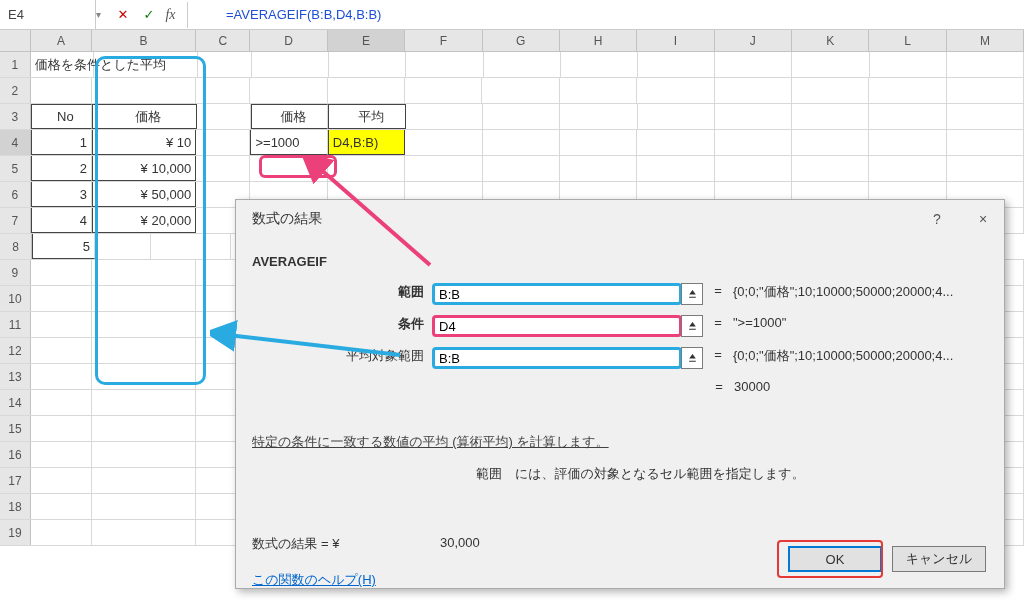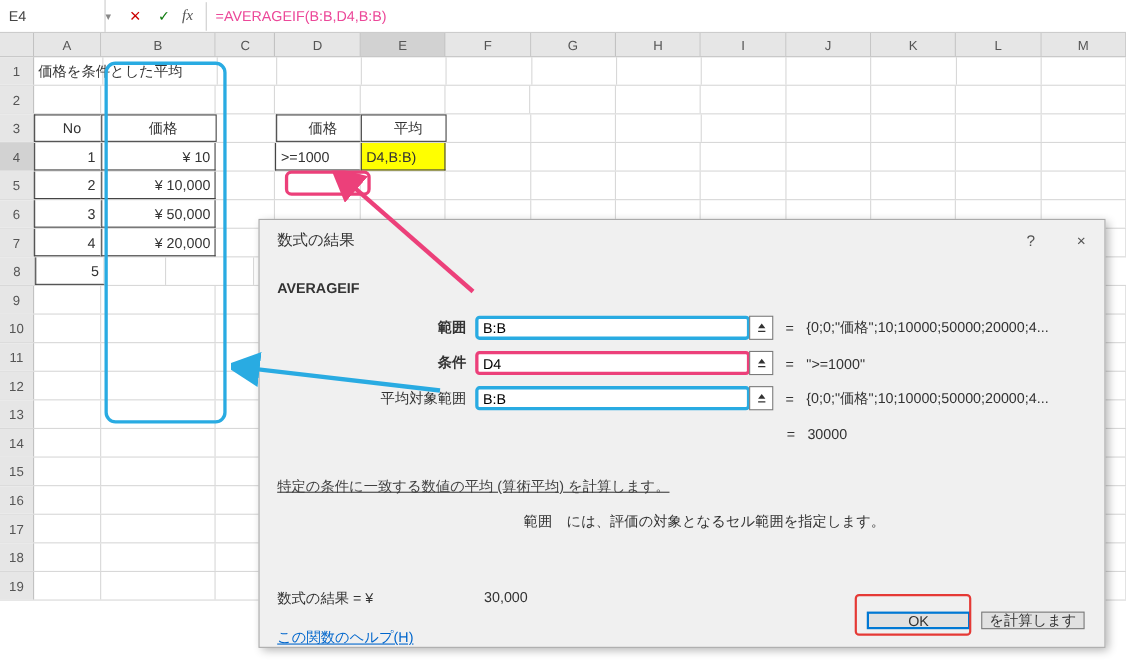--- a/index.html
+++ b/index.html
@@ -7,21 +7,21 @@
   
   
   .formula-bar { display: flex; align-items: center; height: 30px; border-bottom: 1px solid #ccc; background: #fff; }
   .name-box { width: 96px; padding: 0 8px; border-right: 1px solid #ccc; font-size: 13px; color: #444; height: 100%; display: flex; align-items: center; }
   .name-box-arrow { width: 14px; font-size: 10px; color: #888; padding-right: 4px; }
   .fb-icons { display: flex; align-items: center; gap: 0; }
   .fb-icon { width: 26px; height: 26px; display: flex; align-items: center; justify-content: center; color: #555; }
   .fb-icon.cancel { color: #c00; }
   .fb-icon.confirm { color: #107c10; }
   .fb-fx { font-style: italic; font-family: "Cambria Math", serif; font-size: 14px; color: #555; border-right: 1px solid #ccc; padding-right: 8px; }
-  .formula-input { flex: 1; padding: 0 8px; color: #ec4899; }
+  .formula-input { flex: 1; padding: 0 8px; color: #1d4ed8; margin-left: 30px; }
   
   
   .grid { position: relative; }
   .row { display: flex; height: 26px; border-bottom: 1px solid #d8d8d8; }
   .col-head-row { height: 22px; background: #e6e6e6; border-bottom: 1px solid #c2c2c2; }
   .row-hdr { width: 32px; background: #e6e6e6; border-right: 1px solid #c2c2c2; display: flex; align-items: center; justify-content: center; color: #555; font-size: 12px; }
   .row-hdr.active { background: #d2d2d2; }
   .col-hdr { border-right: 1px solid #c2c2c2; display: flex; align-items: center; justify-content: center; color: #555; font-size: 12px; background: #e6e6e6; height: 100%; }
   .col-hdr.active { background: #d2d2d2; }
   .cell { border-right: 1px solid #d8d8d8; display: flex; align-items: center; padding: 0 4px; color: #333; overflow: hidden; white-space: nowrap; position: relative; }
@@ -54,40 +54,40 @@
   .hl-d4 { position: absolute; left: 259px; top: 125px; width: 78px; height: 23px; border: 3px solid #ec407a; border-radius: 6px; pointer-events: none; }
   .yellow-cell { background: #ffff00; }
   
   
   .dialog { position: absolute; left: 235px; top: 199px; width: 770px; height: 390px; background: #f0f0f0; border: 1px solid #aaa; box-shadow: 3px 3px 8px rgba(0,0,0,.3); }
   .dialog-title { display: flex; align-items: center; justify-content: space-between; padding: 8px 10px 6px 16px; color: #333; font-size: 14px; }
   .dialog-title-right { display: flex; gap: 24px; }
   .dlg-close-ico { width: 22px; height: 22px; display: flex; align-items: center; justify-content: center; color: #555; }
   .dialog-body { padding: 6px 16px 12px 16px; }
   .func-name { font-weight: bold; color: #333; margin-bottom: 14px; margin-top: 12px; }
-  .arg-row { display: flex; align-items: center; height: 30px; margin-bottom: 2px; }
+  .arg-row { display: flex; height: 30px; margin-bottom: 2px; }
   .arg-label { width: 180px; text-align: right; padding-right: 8px; color: #333; }
   .arg-label.bold { font-weight: bold; }
   .arg-input { width: 250px; height: 22px; border: 1px solid #7a7a7a; background: #fff; padding: 0 4px; font-size: 13px; display:flex; align-items:center; }
   .arg-refbtn { width: 22px; height: 22px; border: 1px solid #7a7a7a; background: #fff; display: flex; align-items: center; justify-content: center; margin-left: -1px; }
   .arg-refbtn svg { width: 11px; height: 11px; }
   .arg-eq { width: 30px; text-align: center; color: #333; }
   .arg-result { color: #333; flex: 1; overflow: hidden; white-space: nowrap; }
   
   .hl-bb { border: 3px solid #29abe2; border-radius: 4px; }
   .hl-d4b { border: 3px solid #ec407a; border-radius: 4px; }
   
   .desc1 { margin-top: 24px; color: #404040; text-decoration: underline; }
   .desc2 { margin-top: 14px; text-align: left; padding-left: 224px; color: #333; }
   .formula-result { margin-top: 52px; color: #333; display:flex; }
   .formula-result-label { width: 188px; }
   .help-link { margin-top: 18px; color: #0066cc; text-decoration: underline; cursor: pointer; display: inline-block; }
   
   .dlg-buttons { position: absolute; right: 18px; bottom: 16px; display: flex; gap: 10px; }
-  .dlg-btn { width: 94px; height: 16px; border: 1px solid #7a7a7a; background: #e1e1e1; display: flex; align-items: center; justify-content: center; color: #333; }
+  .dlg-btn { width: 94px; height: 26px; border: 1px solid #7a7a7a; background: #e1e1e1; display: flex; align-items: center; justify-content: center; color: #333; }
   .dlg-btn.default { border: 2px solid #0078d4; }
   .hl-ok { position: absolute; right: 121px; bottom: 10px; width: 106px; height: 38px; border: 2px solid #e53935; border-radius: 4px; pointer-events:none; }
   
   
   .arrow { position: absolute; pointer-events: none; }
 </style>
 </head>
 <body>
 
 <div class="formula-bar">
@@ -500,21 +500,21 @@
     <div class="desc2">範囲　には、評価の対象となるセル範囲を指定します。</div>
 
     <div class="formula-result">
       <span class="formula-result-label"><span>数式の結果 = </span><span>¥</span></span>
       <span>30,000</span>
     </div>
     <a class="help-link">この関数のヘルプ(H)</a>
   </div>
   <div class="dlg-buttons">
     <div class="dlg-btn default">OK</div>
-    <div class="dlg-btn">を計算します</div>
+    <div class="dlg-btn">キャンセル</div>
   </div>
   <div class="hl-ok"></div>
 </div>
 
 <svg class="arrow" style="left:300px; top:155px; width:150px; height:130px;">
   <defs>
       <marker id="ap" markerWidth="8" markerHeight="8" refX="2" refY="4" orient="auto">
         <path d="M0,0 L8,4 L0,8 Z" fill="#ec407a"></path>
       </marker>
     </defs>

